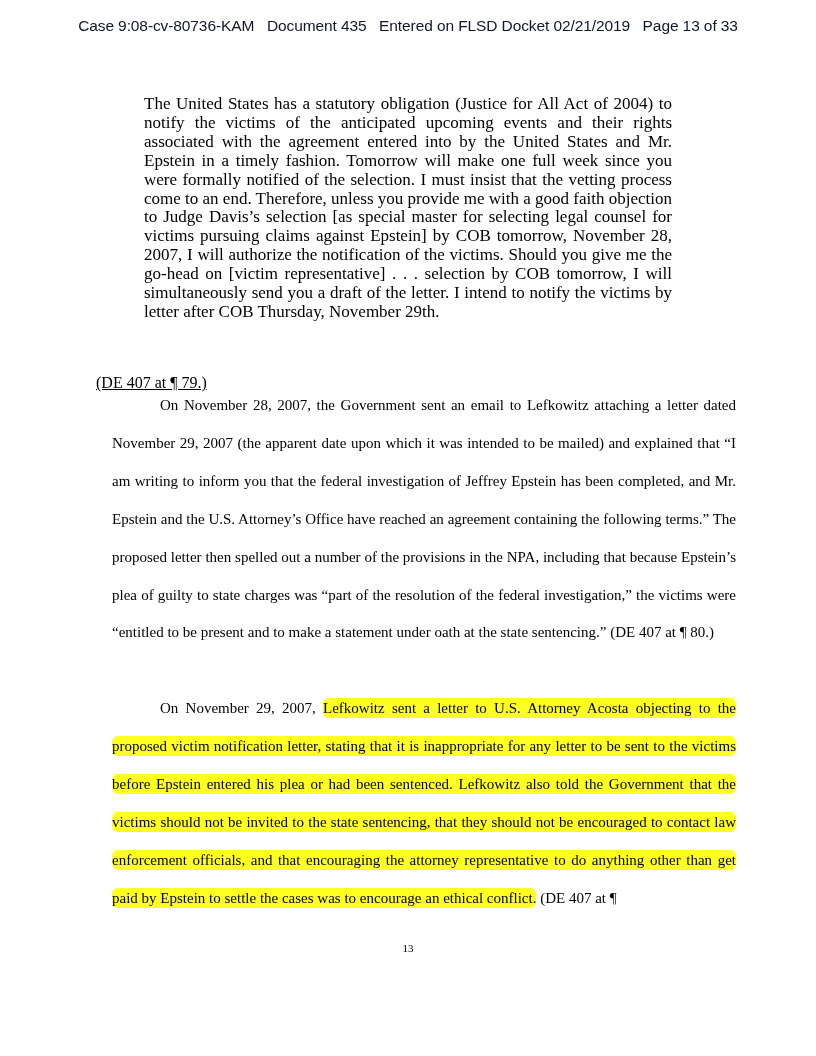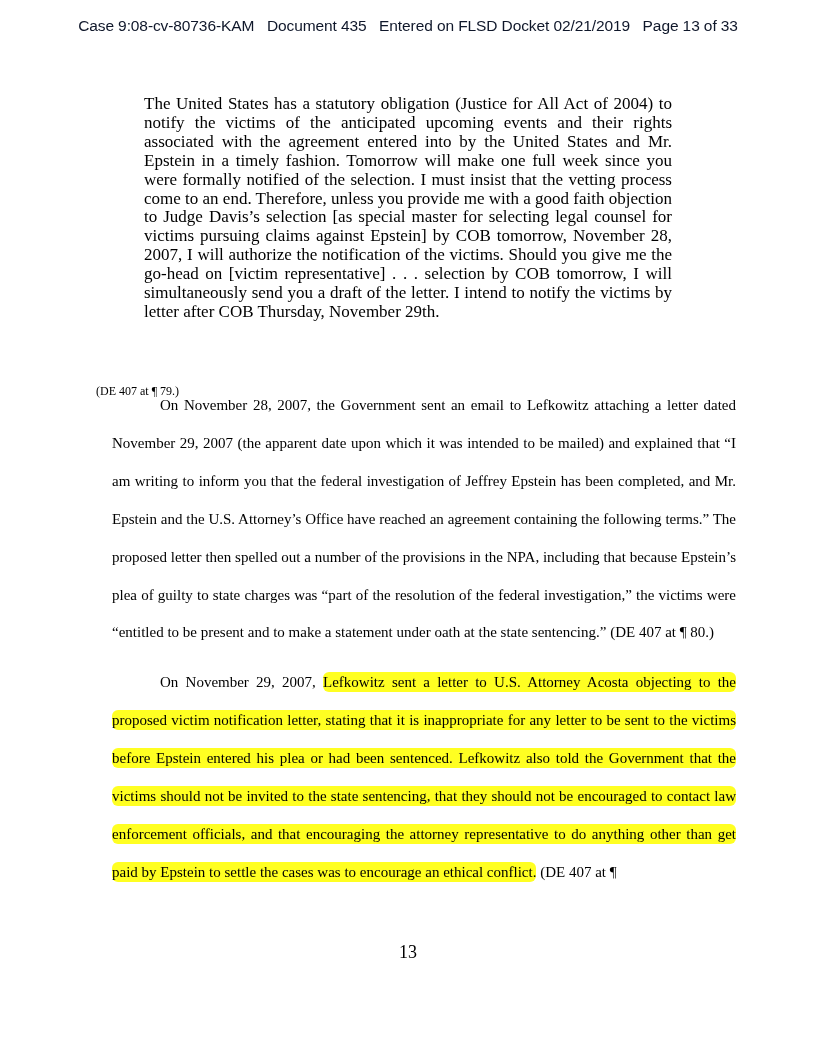--- a/index.html
+++ b/index.html
@@ -34,53 +34,54 @@
     width: 528px;
     font-size: 17px;
     line-height: 18.9px;
     text-align: justify;
   }
   .blockquote p {
     margin: 0;
   }
   .cite-79 {
     position: absolute;
-    top: 384px;
+    top: 374px;
     left: 96px;
-    font-size: 12px;
+    font-size: 16px;
+    text-decoration: underline;
   }
   .body-para {
     position: absolute;
     left: 96px;
     width: 624px;
     font-size: 15px;
     line-height: 37.9px;
     text-align: justify;
     margin: 16px;
   }
   .body-para .indent {
     display: inline-block;
     width: 48px;
   }
   #para1 { top: 371px; }
-  #para2 { top: 648px; }
+  #para2 { top: 674px; }
   .hl {
     background: #ffff22;
     border-radius: 6px;
     padding: 2px 0;
     -webkit-box-decoration-break: clone;
     box-decoration-break: clone;
   }
   .page-number {
     position: absolute;
     top: 942px;
     left: 0;
     width: 816px;
     text-align: center;
-    font-size: 18px;
+    font-size: 11px;
   }
 </style>
 </head>
 <body>
 
 <div class="header">Case 9:08-cv-80736-KAM   Document 435   Entered on FLSD Docket 02/21/2019   Page 13 of 33</div>
 
 <div class="blockquote">
   <p>The United States has a statutory obligation (Justice for All Act of 2004) to notify the victims of the anticipated upcoming events and their rights associated with the agreement entered into by the United States and Mr. Epstein in a timely fashion. Tomorrow will make one full week since you were formally notified of the selection. I must insist that the vetting process come to an end. Therefore, unless you provide me with a good faith objection to Judge Davis’s selection [as special master for selecting legal counsel for victims pursuing claims against Epstein] by COB tomorrow, November 28, 2007, I will authorize the notification of the victims. Should you give me the go-head on [victim representative] . . . selection by COB tomorrow, I will simultaneously send you a draft of the letter. I intend to notify the victims by letter after COB Thursday, November 29th.</p>
 </div>

